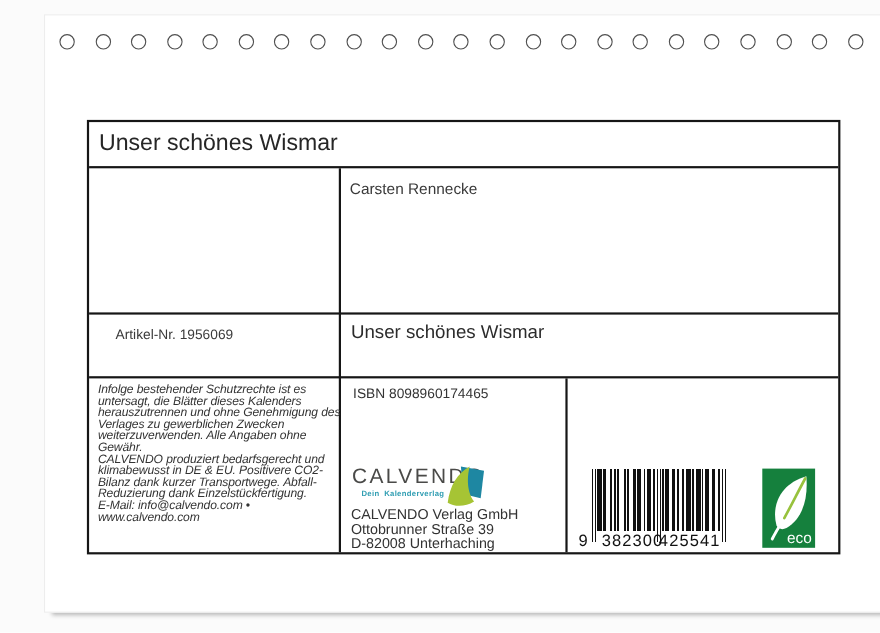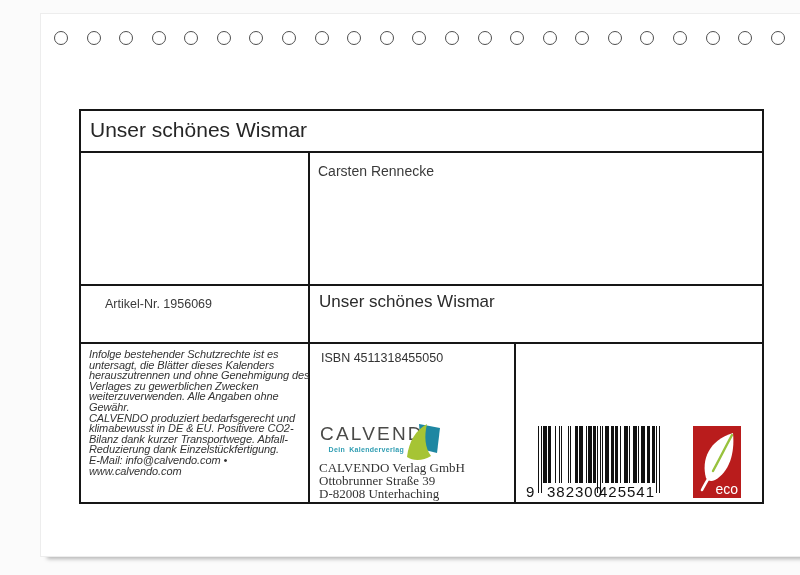--- a/index.html
+++ b/index.html
@@ -28,40 +28,40 @@
   .v2 { left:433px; top:233px; width:2px; height:158px; }
 
   .txt { position:absolute; color:#2e2e2e; }
   .title-main   { left:9px;   top:0;     width:660px; line-height:38px; font-size:21px; color:#262626; }
   .author       { left:237px; top:52px;  font-size:14px; color:#3a3a3a; }
   .artikel      { left:24px;   top:186px; font-size:12.5px; color:#3a3a3a; }
   .title-small  { left:238px; top:181px; font-size:17px; color:#2b2b2b; }
   .legal        { left:8px;   top:238px; width:216px; font-size:11px; line-height:10.6px;
                   letter-spacing:-0.1px; white-space:pre; color:#333;font-style:italic; }
   .isbn         { left:240px; top:240px; font-size:12.5px; color:#333; }
-  .address      { left:238px; top:350px; font-size:13px; line-height:13.2px; white-space:pre-line; color:#333;font-family:Liberation Serif, serif; }
+  .address      { left:238px; top:350px; font-size:13px; line-height:13.2px; white-space:pre-line; color:#333; }
 
   
   .logo-group { position:absolute; left:239px; top:309px; width:125px; height:44px; }
   .wordmark { position:absolute; left:0; top:3px; font-size:19px; letter-spacing:2.2px;
               color:#4a4a48; font-weight:500; }
   .tagline  { position:absolute; left:4px; top:26px; width:80px; text-align:right;
               font-size:7px; letter-spacing:0.3px; word-spacing:2px; color:#2f9db2; font-weight:700; }
   .logomark { position:absolute; left:84px; top:1px; }
 
   
   .barcode-group { position:absolute; left:445px; top:315px; width:212px; height:85px; }
   .barcode-svg { position:absolute; left:12px; top:0; }
   .bc-digit { position:absolute; top:57px; font-size:15px; color:#111; letter-spacing:1px; }
   .bc-lead  { left:0; }
   .bc-left  { left:20px; width:58px; text-align:center; }
   .bc-right { left:72px; width:58px; text-align:center; }
 
   
-  .eco-badge { position:absolute; left:612px; top:315px; width:48px; height:72px; background:#b91c1c; }
+  .eco-badge { position:absolute; left:612px; top:315px; width:48px; height:72px; background:#15803d; }
   .eco-label { position:absolute; right:3px; bottom:1px; color:#fff; font-size:14px; }
 </style>
 </head>
 <body>
 
 <div id="canvas">
   <div class="card">
 
     <div class="holes">
         <div class="hole"></div>
@@ -105,21 +105,21 @@
 herauszutrennen und ohne Genehmigung des
 Verlages zu gewerblichen Zwecken
 weiterzuverwenden. Alle Angaben ohne
 Gewähr.
 CALVENDO produziert bedarfsgerecht und
 klimabewusst in DE &amp; EU. Positivere CO2-
 Bilanz dank kurzer Transportwege. Abfall-
 Reduzierung dank Einzelstückfertigung.
 E-Mail: info@calvendo.com •
 www.calvendo.com</div>
-      <div class="txt isbn">ISBN 4511318455050</div>
+      <div class="txt isbn">ISBN 8098960174465</div>
       <div class="txt address">CALVENDO Verlag GmbH
 Ottobrunner Straße 39
 D-82008 Unterhaching</div>
 
       <div class="logo-group">
         <span class="wordmark">CALVENDO</span>
         <span class="tagline">Dein Kalenderverlag</span>
         <svg class="logomark" width="38" height="40" viewBox="0 0 38 40">
           <path d="M15 3 L36 7 L33 32 L17 28 Z" fill="#1e87a2"></path>
           <path d="M3 36 C5 20 12 9 23 3 C20 15 21 27 27 35 C19 40 9 40 3 36 Z" fill="#a6c434"></path>

